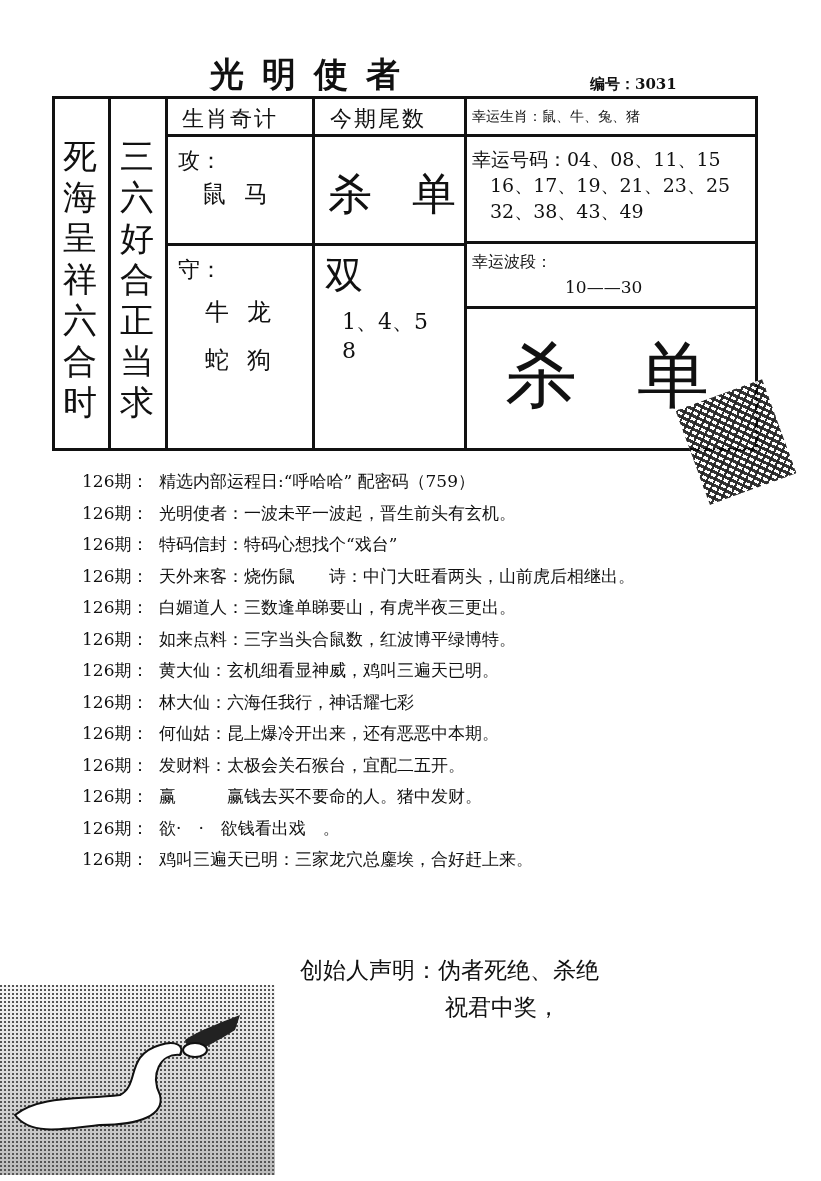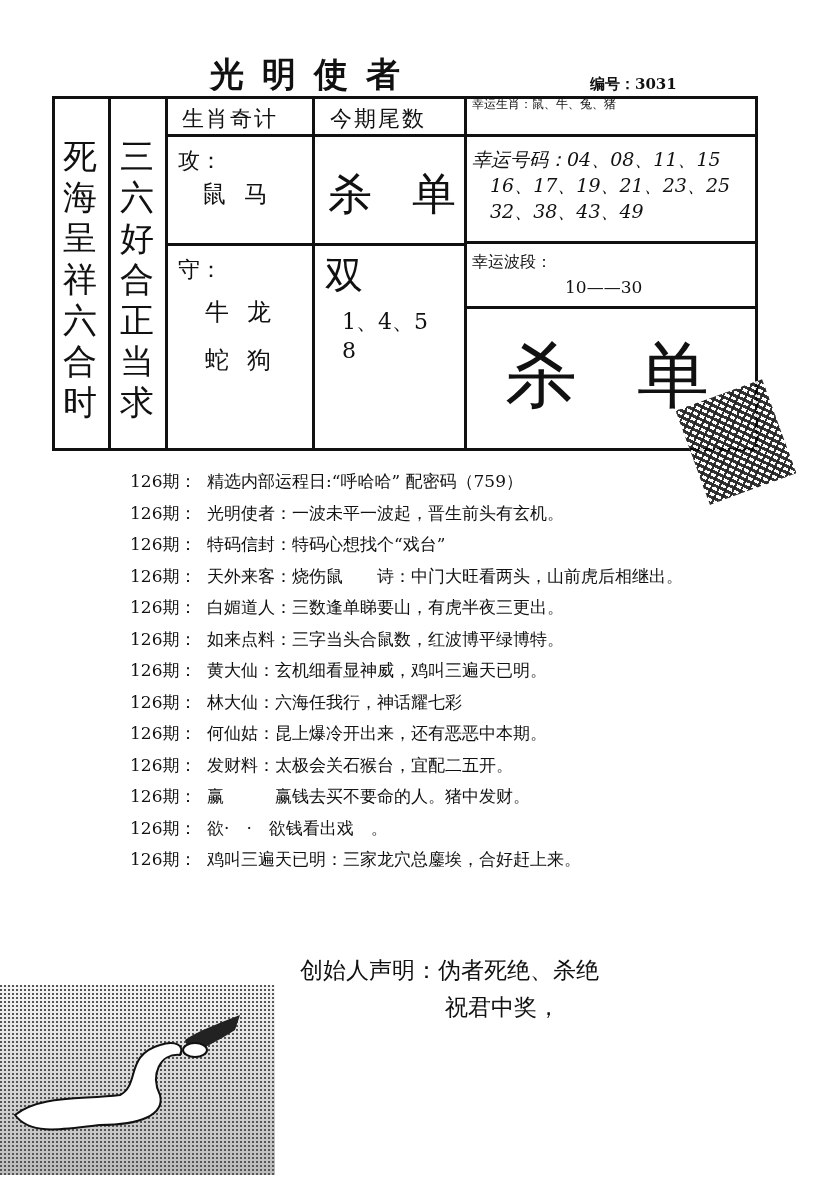--- a/index.html
+++ b/index.html
@@ -13,36 +13,36 @@
   .serial { left:590px; top:75px; font-size:15px; font-weight:bold; }
 
   
   .line { position:absolute; background:#111; }
   .cell-text { position:absolute; }
   .hdr { font-size:22px; }
   .vert { font-size:34px; line-height:41px; width:40px; text-align:center; }
   .zodiac-label { font-size:22px; }
   .zodiac { font-size:24px; letter-spacing:18px; }
   .big { font-size:44px; letter-spacing:40px; }
-  .num { font-size:19px; line-height:27px;font-style:italic; }
+  .num { font-size:19px; line-height:27px; }
   .xl { font-size:72px; letter-spacing:60px; }
 
   .stamp {
     left:690px; top:392px; width:92px; height:100px;
     transform:rotate(-20deg);
     background:
       repeating-linear-gradient(45deg,#111 0 3px,#fff 3px 6px),
       repeating-linear-gradient(-45deg,#111 0 2px,#fff 2px 7px);
     background-blend-mode:multiply;
     opacity:.85;
   }
 
   .lines { left:82px; top:470px; }
   .row { height:31.5px; font-size:17px; white-space:nowrap; }
-  .row .pfx { display:inline-block; width:77px; font-size:17px;margin-left:48px; }
+  .row .pfx { display:inline-block; width:77px; font-size:17px; }
 
   .stmt1 { left:300px; top:955px; font-size:23px; }
   .stmt2 { left:445px; top:992px; font-size:23px; }
 
   .illus {
     left:0; top:985px; width:275px; height:190px;
     background:
       radial-gradient(circle at 1px 1px,#555 0.8px,transparent 1px) 0 0/4px 4px,
       linear-gradient(#f5f5f5,#bbb);
   }
@@ -84,21 +84,21 @@
     <div>六</div>
     <div>好</div>
     <div>合</div>
     <div>正</div>
     <div>当</div>
     <div>求</div>
   </div>
 
   <div class="cell-text hdr" style="left:182px;top:104px;letter-spacing:2px">生肖奇计</div>
   <div class="cell-text hdr" style="left:330px;top:104px;letter-spacing:2px">今期尾数</div>
-  <div class="cell-text" style="left:472px;top:96px;font-size:12px">幸运生肖：鼠、牛、兔、猪</div>
+  <div class="cell-text" style="left:472px;top:108px;font-size:14px">幸运生肖：鼠、牛、兔、猪</div>
 
   <div class="cell-text zodiac-label" style="left:178px;top:146px">攻：</div>
   <div class="cell-text zodiac" style="left:202px;top:178px">鼠马</div>
   <div class="cell-text big" style="left:328px;top:165px">杀单</div>
 
   <div class="cell-text zodiac-label" style="left:178px;top:255px">守：</div>
   <div class="cell-text zodiac" style="left:205px;top:296px">牛龙</div>
   <div class="cell-text zodiac" style="left:205px;top:344px">蛇狗</div>
   <div class="cell-text" style="left:325px;top:250px;font-size:38px">双</div>
   <div class="cell-text" style="left:342px;top:307px;font-size:22px">1、4、5</div>

